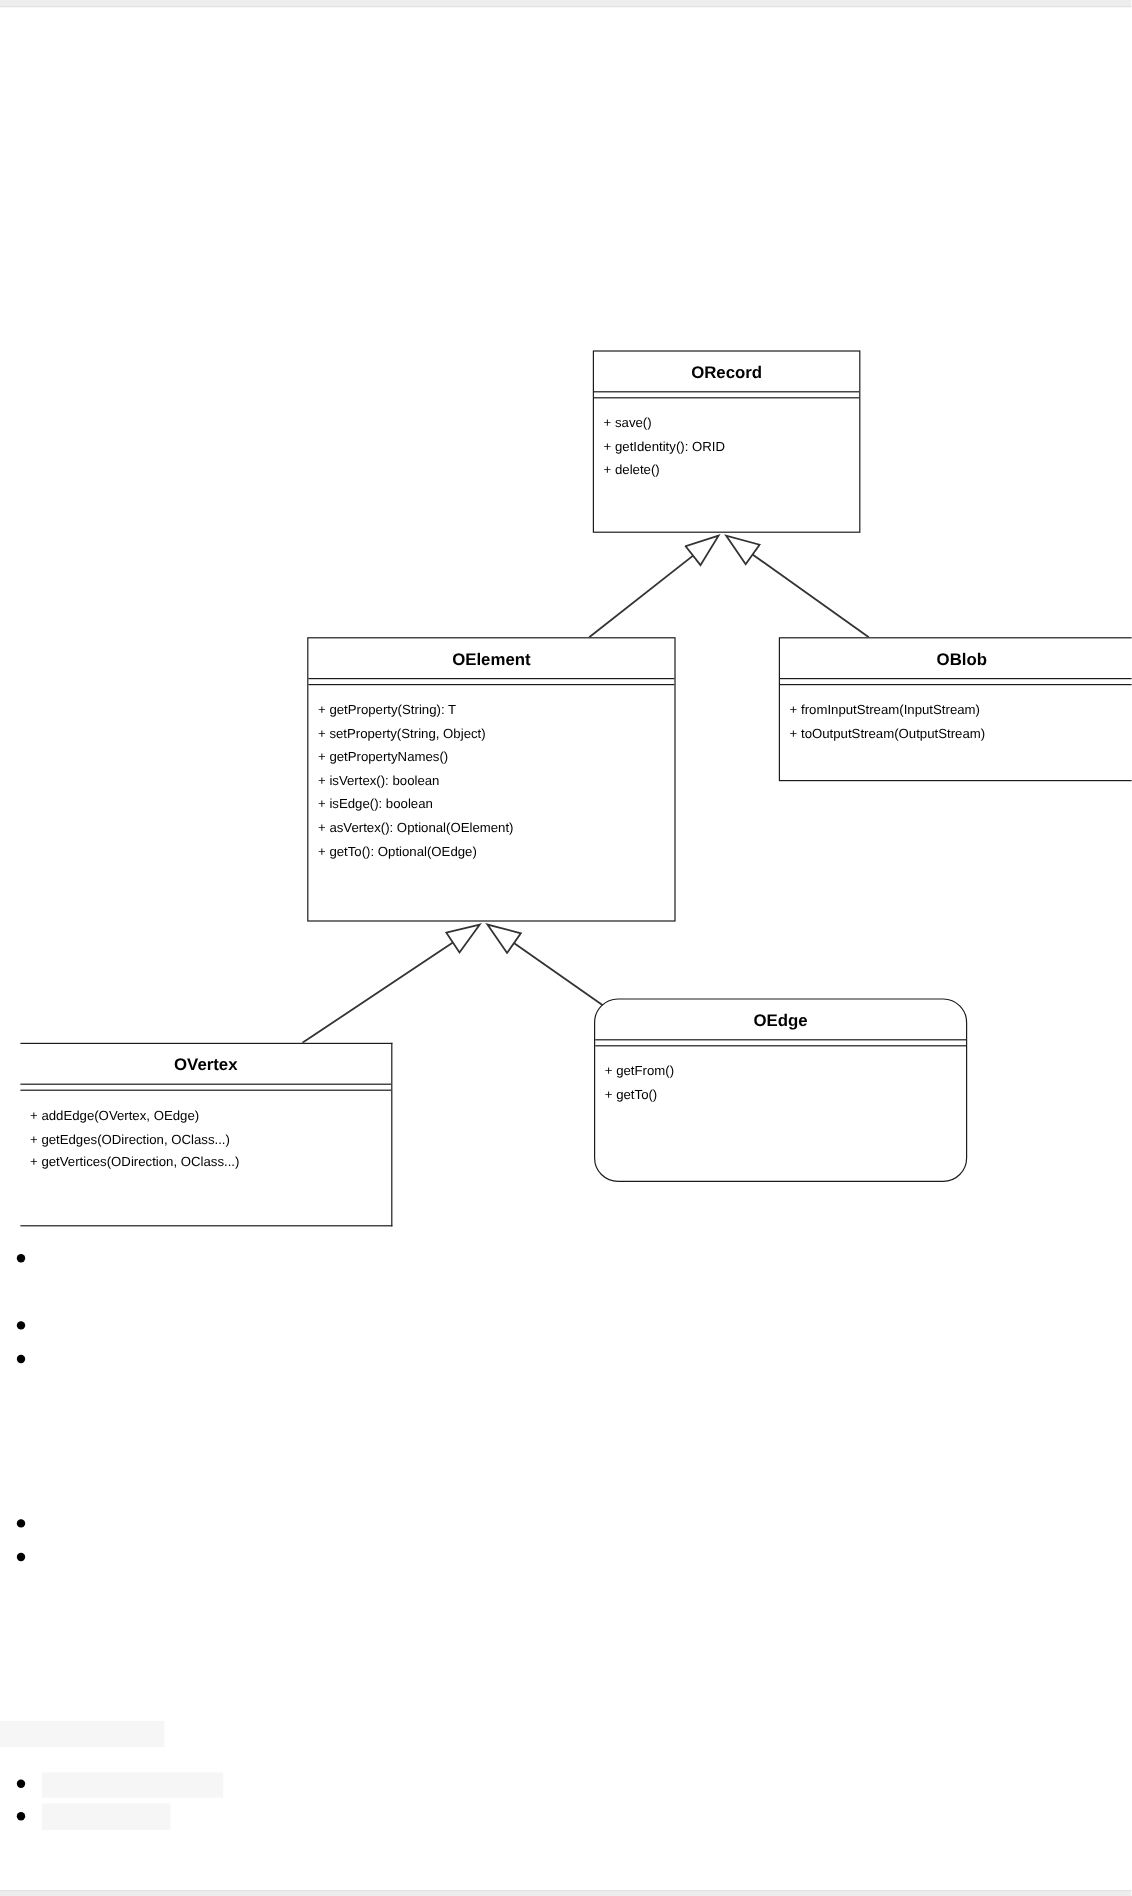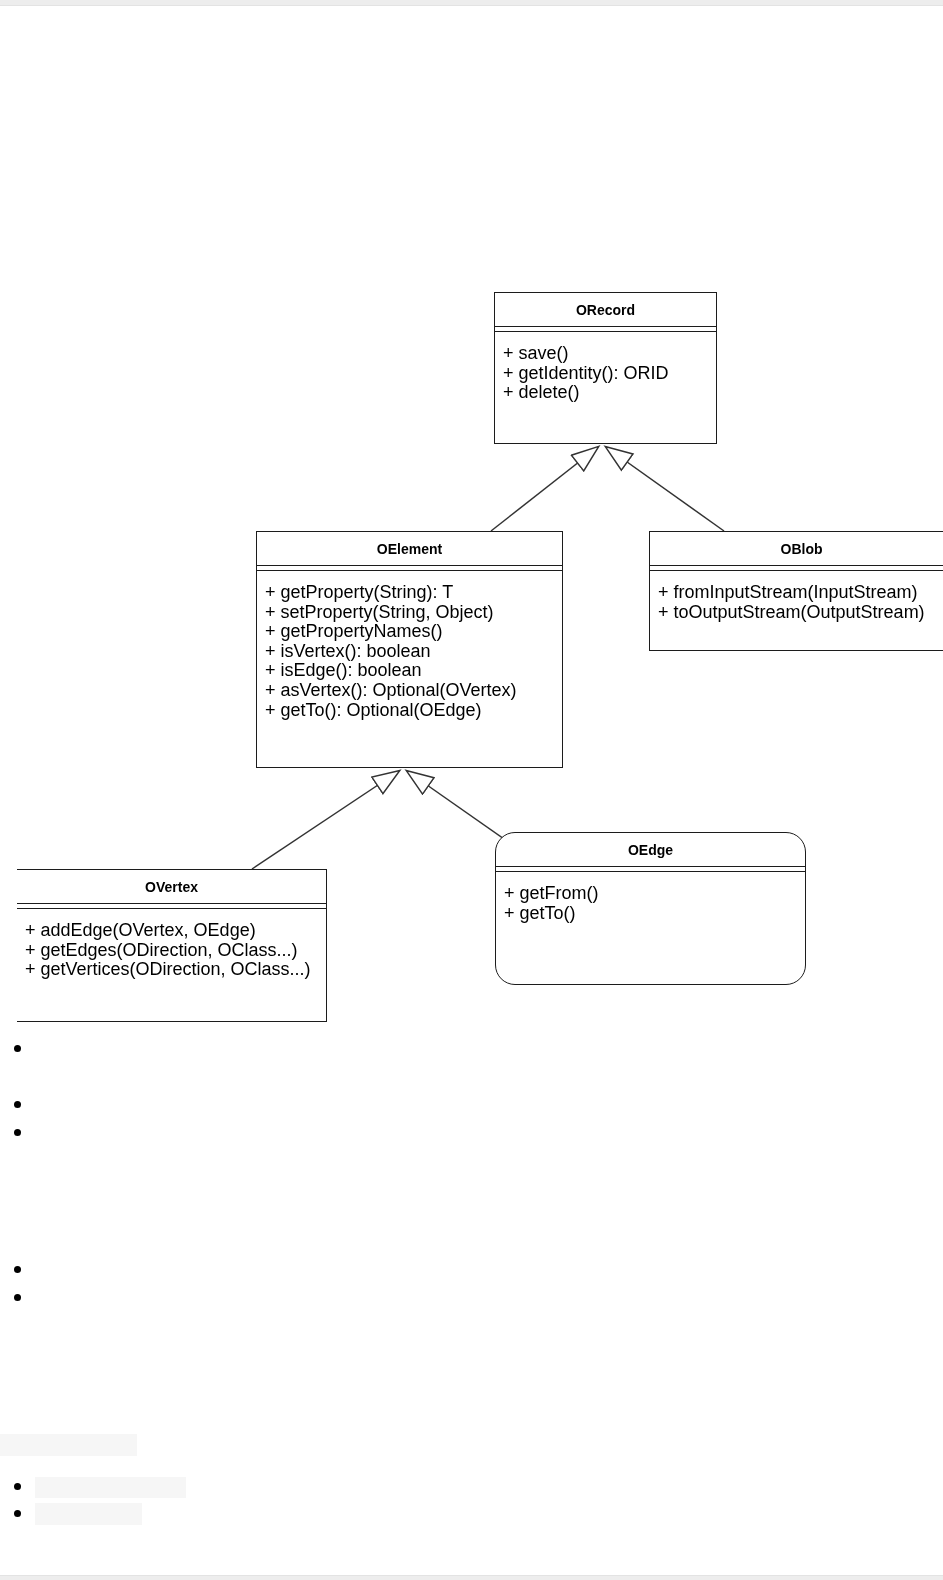--- a/index.html
+++ b/index.html
@@ -18,21 +18,21 @@
     position:absolute;background:#fff;border:1.5px solid #1c1c1c;
     box-sizing:border-box;
   }
   .uml-title{
     height:34px;box-sizing:border-box;border-bottom:1.5px solid #1c1c1c;
     text-align:center;font-weight:bold;font-size:14px;padding-top:9px;
   }
   .uml-attrs{
     height:5px;box-sizing:border-box;border-bottom:1.5px solid #1c1c1c;
   }
-  .uml-methods{padding:12px 0 0 8px;font-size:18px;line-height:19.6px;}
+  .uml-methods{padding:12px 0 0 8px;font-size:11px;line-height:19.6px;}
 
   
   .dot{
     position:absolute;width:7px;height:7px;border-radius:50%;background:#000;
   }
   
   .ph{
     position:absolute;background:#f6f6f6;
   }
 </style>
@@ -67,21 +67,21 @@
 
   <div class="uml-class" style="left:239px;top:531px;width:307px;height:237px;">
     <div class="uml-title">OElement</div>
     <div class="uml-attrs"></div>
     <div class="uml-methods">
       <div>+ getProperty(String): T</div>
       <div>+ setProperty(String, Object)</div>
       <div>+ getPropertyNames()</div>
       <div>+ isVertex(): boolean</div>
       <div>+ isEdge(): boolean</div>
-      <div>+ asVertex(): Optional(OVertex)</div>
+      <div>+ asVertex(): Optional(OElement)</div>
       <div>+ getTo(): Optional(OEdge)</div>
     </div>
   </div>
 
   <div class="uml-class" style="left:632px;top:531px;width:305px;height:120px;">
     <div class="uml-title">OBlob</div>
     <div class="uml-attrs"></div>
     <div class="uml-methods">
       <div>+ fromInputStream(InputStream)</div>
       <div>+ toOutputStream(OutputStream)</div>

